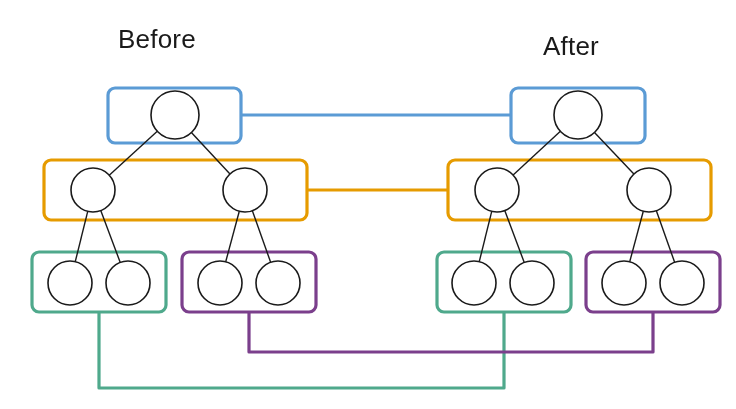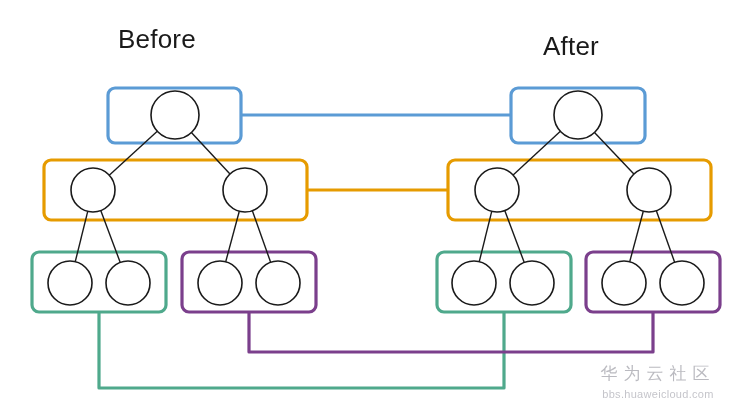--- a/index.html
+++ b/index.html
@@ -109,18 +109,14 @@
         <circle cx="497" cy="190" r="22" fill="#ffffff" stroke="#1a1a1a" stroke-width="1.6"></circle>
         <circle cx="649" cy="190" r="22" fill="#ffffff" stroke="#1a1a1a" stroke-width="1.6"></circle>
         <circle cx="474" cy="283" r="22" fill="#ffffff" stroke="#1a1a1a" stroke-width="1.6"></circle>
         <circle cx="532" cy="283" r="22" fill="#ffffff" stroke="#1a1a1a" stroke-width="1.6"></circle>
         <circle cx="624" cy="283" r="22" fill="#ffffff" stroke="#1a1a1a" stroke-width="1.6"></circle>
         <circle cx="682" cy="283" r="22" fill="#ffffff" stroke="#1a1a1a" stroke-width="1.6"></circle>
       </g>
 
   </svg>
 
-  <div id="watermark">
-    <div class="wm-cn">华为云社区</div>
-    <div class="wm-url">bbs.huaweicloud.com</div>
-  </div>
 
 </div>
 
 </body></html>

